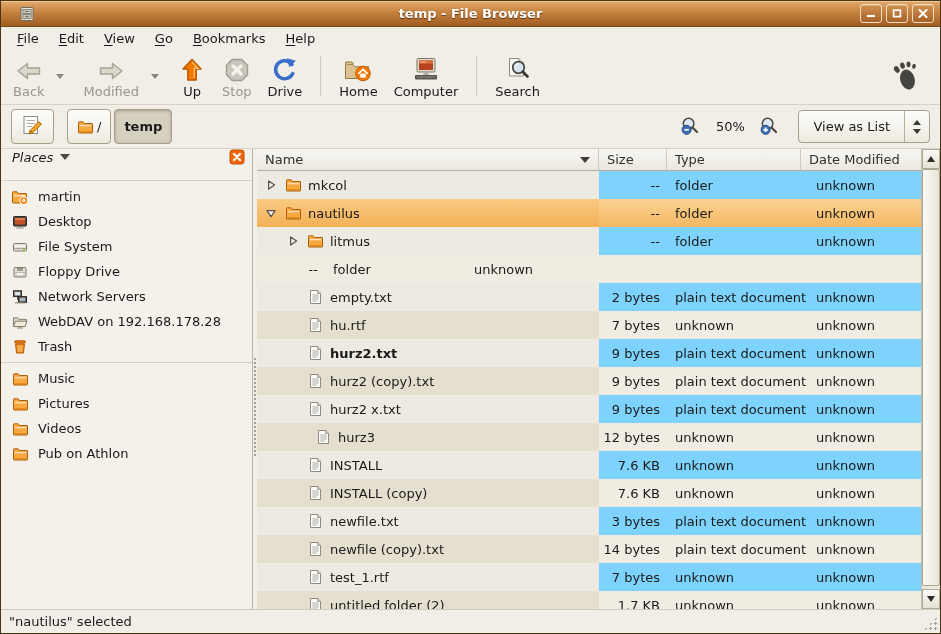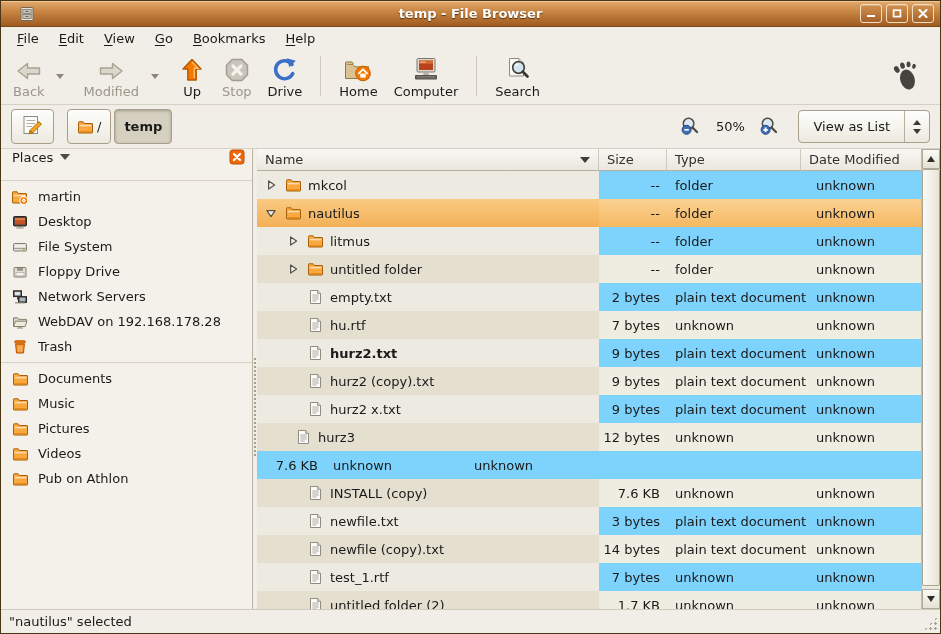--- a/index.html
+++ b/index.html
@@ -50,21 +50,21 @@
   .combo{height:33px;border:1px solid #a89e8a;border-radius:4px;background:linear-gradient(#fdfdfb,#eceadf);
     display:flex;align-items:center;margin-left:6px;box-shadow:inset 0 1px 0 #fff;}
   .combo .val{padding:0 14px;white-space:nowrap;}
   .combo .arrows{border-left:1px solid #b7b09e;height:100%;width:25px;display:flex;flex-direction:column;
     align-items:center;justify-content:center;gap:4px;}
   .spin-up{width:0;height:0;border-left:4px solid transparent;border-right:4px solid transparent;border-bottom:5px solid #3c3a33;}
   .spin-down{width:0;height:0;border-left:4px solid transparent;border-right:4px solid transparent;border-top:5px solid #3c3a33;}
   
   .content{position:absolute;top:148px;bottom:24px;left:0;right:0;display:flex;}
   .sidebar{width:252px;border-right:1px solid #b9b3a3;background:#f3f1e9;display:flex;flex-direction:column;}
-  .sidebar-header{height:32px;flex:none;display:flex;align-items:center;padding:0 7px 15px 11px;border-bottom:1px solid #d6d1c4;}
+  .sidebar-header{height:32px;flex:none;display:flex;align-items:center;padding:0 7px 15px 11px;border-bottom:1px solid #d6d1c4;font-style:italic;}
   .places-label{display:flex;align-items:center;gap:7px;}
   .caret-dk{width:0;height:0;border-left:5px solid transparent;border-right:5px solid transparent;border-top:6px solid #4d4a42;}
   .sidebar-close{margin-left:auto;display:flex;}
   .sidebar-list{padding-top:3px;}
   .side-item{height:25px;display:flex;align-items:center;gap:9px;padding-left:10px;white-space:nowrap;}
   .side-item .sicon{width:18px;display:flex;justify-content:center;}
   .side-sep{height:1px;background:#d6d1c4;margin:3px 0;}
   .pane-handle{width:4px;background:#f0eee6;position:relative;}
   .pane-handle::after{content:"";position:absolute;top:208px;height:100px;left:0;width:4px;
     background-image:radial-gradient(#a69f8e 1px,transparent 1.2px);background-size:4px 4px;}
@@ -417,30 +417,20 @@
           </div>
           <div class="side-sep"></div>
           <div class="side-item">
             <span class="sicon">
               <svg width="17" height="16" viewBox="0 0 17 16">
                 <path d="M1.5 4.8 V3.4 a.6.6 0 0 1 .6-.6 h4 l1.3 1.7 H15 a.5.5 0 0 1 .5.5 v8.5 a.5.5 0 0 1-.5.5 H2 a.5.5 0 0 1-.5-.5 Z" fill="#f9a83f" stroke="#aa5f07"></path>
                 <path d="M2.6 6.6 H14.4" stroke="#ffffff" stroke-opacity=".6" stroke-width="1.5"></path>
                 <path d="M2.6 12.9 H14.4" stroke="#d97c10" stroke-width="1"></path>
               </svg>
             </span>
-            <span>Documents</span>
-          </div>
-          <div class="side-item">
-            <span class="sicon">
-              <svg width="17" height="16" viewBox="0 0 17 16">
-                <path d="M1.5 4.8 V3.4 a.6.6 0 0 1 .6-.6 h4 l1.3 1.7 H15 a.5.5 0 0 1 .5.5 v8.5 a.5.5 0 0 1-.5.5 H2 a.5.5 0 0 1-.5-.5 Z" fill="#f9a83f" stroke="#aa5f07"></path>
-                <path d="M2.6 6.6 H14.4" stroke="#ffffff" stroke-opacity=".6" stroke-width="1.5"></path>
-                <path d="M2.6 12.9 H14.4" stroke="#d97c10" stroke-width="1"></path>
-              </svg>
-            </span>
             <span>Music</span>
           </div>
           <div class="side-item">
             <span class="sicon">
               <svg width="17" height="16" viewBox="0 0 17 16">
                 <path d="M1.5 4.8 V3.4 a.6.6 0 0 1 .6-.6 h4 l1.3 1.7 H15 a.5.5 0 0 1 .5.5 v8.5 a.5.5 0 0 1-.5.5 H2 a.5.5 0 0 1-.5-.5 Z" fill="#f9a83f" stroke="#aa5f07"></path>
                 <path d="M2.6 6.6 H14.4" stroke="#ffffff" stroke-opacity=".6" stroke-width="1.5"></path>
                 <path d="M2.6 12.9 H14.4" stroke="#d97c10" stroke-width="1"></path>
               </svg>
             </span>
@@ -540,35 +530,20 @@
                   <path d="M2.6 12.9 H14.4" stroke="#d97c10" stroke-width="1"></path>
                 </svg>
               </span>
               <span>litmus</span>
             </div>
             <div class="c-size">--</div>
             <div class="c-type">folder</div>
             <div class="c-date">unknown</div>
           </div>
           <div class="row dark">
-            <div class="c-name" style="padding-left: 28px;">
-              <span class="expander">
-                <svg width="12" height="12" viewBox="0 0 12 12">
-                  <path d="M3.6 1.9 L9.6 6 L3.6 10.1 Z" fill="#f2f0e9" stroke="#55514a" stroke-width="1.2" stroke-linejoin="round"></path>
-                </svg>
-              </span>
-              <span class="rowicon">
-                <svg width="17" height="16" viewBox="0 0 17 16">
-                  <path d="M1.5 4.8 V3.4 a.6.6 0 0 1 .6-.6 h4 l1.3 1.7 H15 a.5.5 0 0 1 .5.5 v8.5 a.5.5 0 0 1-.5.5 H2 a.5.5 0 0 1-.5-.5 Z" fill="#f9a83f" stroke="#aa5f07"></path>
-                  <path d="M2.6 6.6 H14.4" stroke="#ffffff" stroke-opacity=".6" stroke-width="1.5"></path>
-                  <path d="M2.6 12.9 H14.4" stroke="#d97c10" stroke-width="1"></path>
-                </svg>
-              </span>
-              <span>untitled folder</span>
-            </div>
             <div class="c-size">--</div>
             <div class="c-type">folder</div>
             <div class="c-date">unknown</div>
           </div>
           <div class="row light">
             <div class="c-name" style="padding-left: 28px;">
               <span class="expander"></span>
               <span class="rowicon">
                 <svg width="15" height="16" viewBox="0 0 15 16">
                   <path d="M2.5 1.5 h7.2 l2.8 2.8 V14.5 H2.5 Z" fill="#fcfcfa" stroke="#8f8b81"></path>
@@ -650,38 +625,51 @@
                   </g>
                 </svg>
               </span>
               <span>hurz2 x.txt</span>
             </div>
             <div class="c-size">9 bytes</div>
             <div class="c-type">plain text document</div>
             <div class="c-date">unknown</div>
           </div>
           <div class="row dark">
-            <div class="c-name" style="padding-left: 16px;">
+            <div class="c-name" style="padding-left: 36px;">
               <span class="expander"></span>
               <span class="rowicon">
                 <svg width="15" height="16" viewBox="0 0 15 16">
                   <path d="M2.5 1.5 h7.2 l2.8 2.8 V14.5 H2.5 Z" fill="#fcfcfa" stroke="#8f8b81"></path>
                   <path d="M9.7 1.5 v2.8 h2.8" fill="#e6e3da" stroke="#8f8b81"></path>
                   <g stroke="#aeaaa0">
                     <path d="M4.3 6h6.4M4.3 8h6.4M4.3 10h6.4M4.3 12h4.4"></path>
                   </g>
                 </svg>
               </span>
               <span>hurz3</span>
             </div>
             <div class="c-size">12 bytes</div>
             <div class="c-type">unknown</div>
             <div class="c-date">unknown</div>
           </div>
           <div class="row light">
+            <div class="c-name" style="padding-left: 28px;">
+              <span class="expander"></span>
+              <span class="rowicon">
+                <svg width="15" height="16" viewBox="0 0 15 16">
+                  <path d="M2.5 1.5 h7.2 l2.8 2.8 V14.5 H2.5 Z" fill="#fcfcfa" stroke="#8f8b81"></path>
+                  <path d="M9.7 1.5 v2.8 h2.8" fill="#e6e3da" stroke="#8f8b81"></path>
+                  <g stroke="#aeaaa0">
+                    <path d="M4.3 6h6.4M4.3 8h6.4M4.3 10h6.4M4.3 12h4.4"></path>
+                  </g>
+                </svg>
+              </span>
+              <span>INSTALL</span>
+            </div>
             <div class="c-size">7.6 KB</div>
             <div class="c-type">unknown</div>
             <div class="c-date">unknown</div>
           </div>
           <div class="row dark">
             <div class="c-name" style="padding-left: 28px;">
               <span class="expander"></span>
               <span class="rowicon">
                 <svg width="15" height="16" viewBox="0 0 15 16">
                   <path d="M2.5 1.5 h7.2 l2.8 2.8 V14.5 H2.5 Z" fill="#fcfcfa" stroke="#8f8b81"></path>

